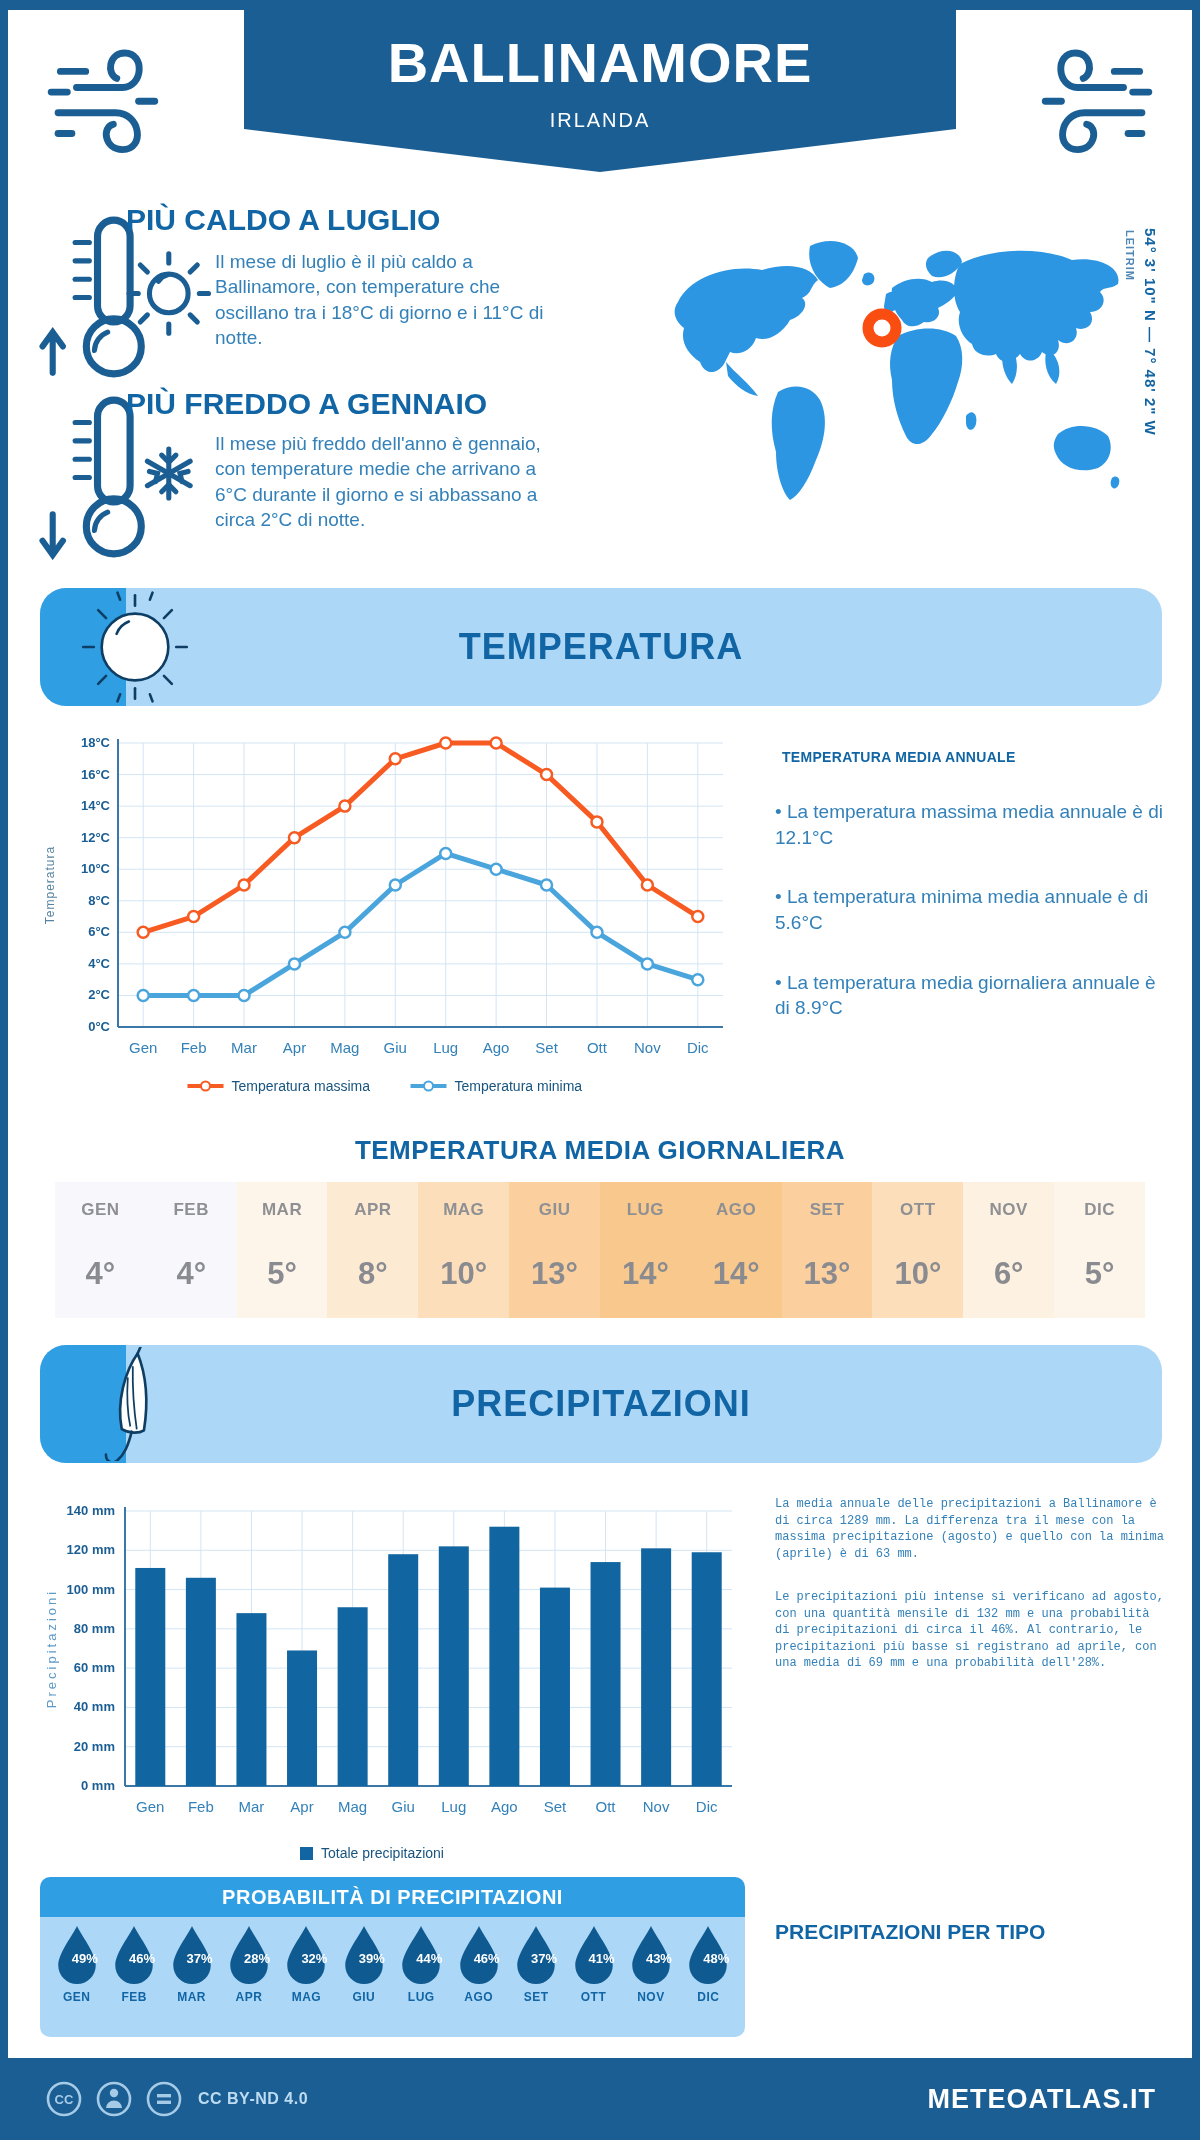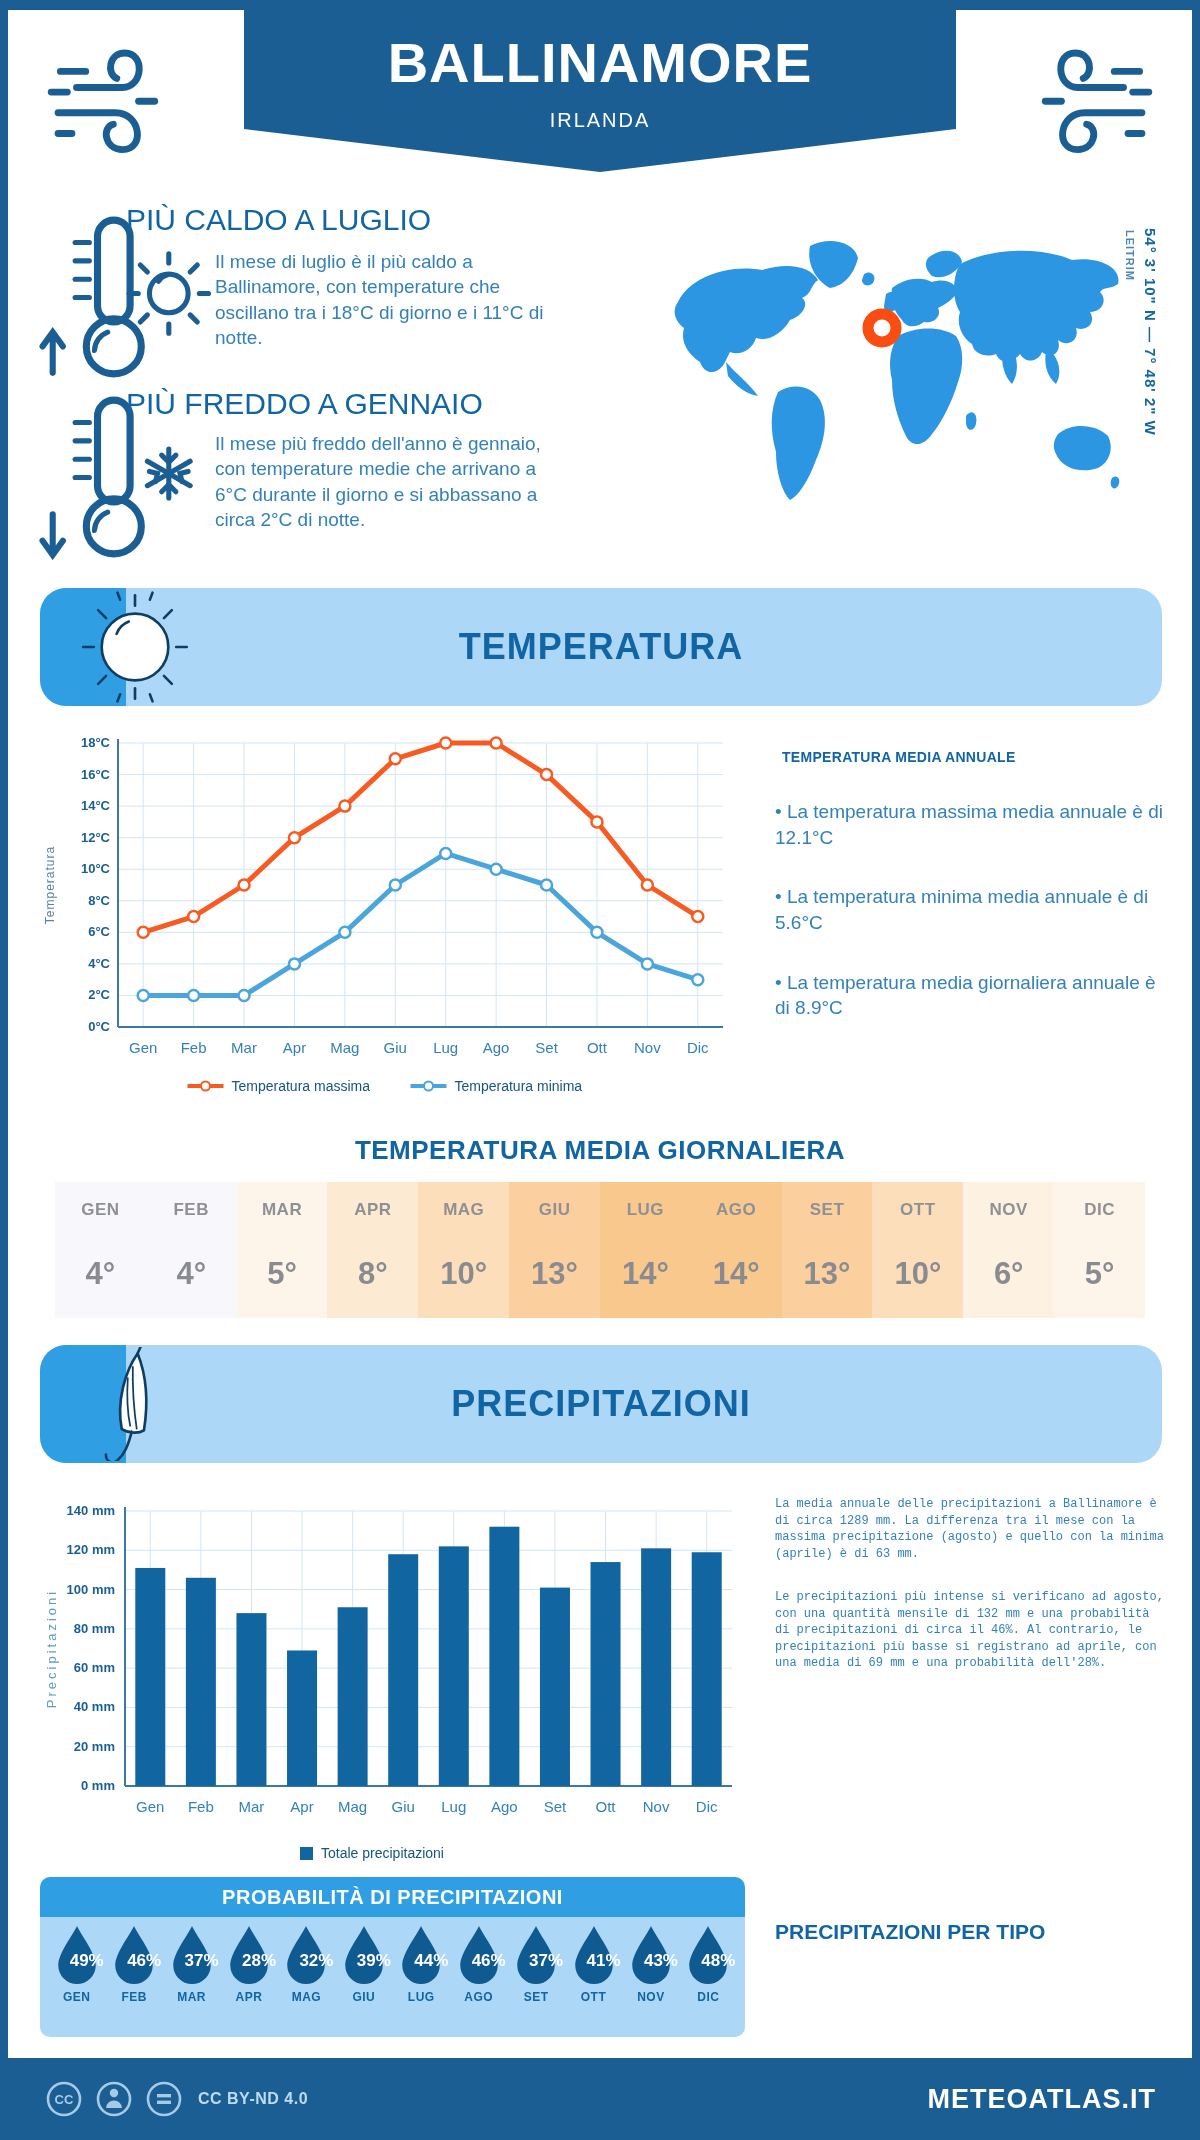--- a/index.html
+++ b/index.html
@@ -16,21 +16,21 @@
   .ribbon{position:absolute;left:244px;top:0;width:712px;height:172px;background:var(--dark);
     clip-path:polygon(0 0,100% 0,100% 75%,50% 100%,0 75%);text-align:center;color:#fff;}
   .ribbon h1{margin:30px 0 0;font-size:56px;letter-spacing:1px;}
   .ribbon .sub{margin-top:14px;font-size:20px;letter-spacing:2px;}
   .wind{position:absolute;top:30px;width:138px;height:138px;}
   .wind.left{left:42px;}
   .wind.right{left:1020px;transform:scaleX(-1);}
 
   
   .hl-icon{position:absolute;left:36px;width:178px;height:168px;}
-  .hl-title{position:absolute;left:126px;font-size:30px;font-weight:400;color:var(--head);}
+  .hl-title{position:absolute;left:126px;font-size:30px;font-weight:700;color:var(--head);}
   .hl-text{position:absolute;left:215px;width:338px;font-size:19px;line-height:1.33;color:var(--body);}
 
   
   .map{position:absolute;left:660px;top:224px;width:470px;height:310px;}
   .coords{position:absolute;left:1142px;top:228px;writing-mode:vertical-rl;font-size:15px;font-weight:700;color:var(--head);letter-spacing:1px;}
   .region{position:absolute;left:1124px;top:230px;writing-mode:vertical-rl;font-size:11px;font-weight:700;color:#4e86b5;letter-spacing:1px;}
 
   
   .banner{position:absolute;left:40px;width:1122px;height:118px;background:var(--light);border-radius:26px;}
   .banner .accent{position:absolute;left:0;top:0;width:86px;height:118px;background:var(--mid);border-radius:26px 0 0 26px;}
@@ -51,21 +51,21 @@
   .daily .m{display:block;height:52px;line-height:56px;font-size:17px;font-weight:700;color:var(--gray-h);letter-spacing:.5px;}
   .daily .v{display:block;height:84px;line-height:80px;font-size:31px;font-weight:700;color:var(--gray-v);}
 
   
   .prob{position:absolute;left:40px;top:1877px;width:705px;}
   .prob .phead{height:40px;line-height:40px;background:var(--mid);border-radius:10px 10px 0 0;text-align:center;color:#fff;font-size:20px;font-weight:700;letter-spacing:.5px;}
   .prob .pbody{height:120px;background:var(--light);border-radius:0 0 10px 10px;display:flex;padding:8px 8px 0;box-sizing:border-box;}
   .drop-cell{flex:1;text-align:center;}
   .drop{position:relative;width:46px;height:60px;margin:0 auto;}
   .drop svg{position:absolute;left:0;top:0;width:46px;height:60px;}
-  .drop span{position:absolute;left:16px;right:0;top:26px;font-size:17px;font-weight:700;color:#fff;}
+  .drop span{position:absolute;left:16px;right:0;top:26px;font-size:13px;font-weight:700;color:#fff;}
   .drop-month{display:block;margin-top:5px;font-size:12px;font-weight:700;color:var(--head);letter-spacing:.5px;}
 
   .types{position:absolute;left:775px;top:1920px;width:380px;}
   .types h3{margin:0 0 12px;font-size:21px;font-weight:700;color:var(--head);}
   .types p{margin:0 0 8px;font-size:19px;color:var(--body);}
 
   
   .footer{position:absolute;left:0;right:0;bottom:0;height:82px;background:var(--dark);display:flex;align-items:center;padding:0 44px;box-sizing:border-box;}
   .footer .ccs{display:flex;gap:10px;align-items:center;}
   .footer .lic{margin-left:14px;font-size:16px;font-weight:700;color:#bddcf2;letter-spacing:.5px;}

